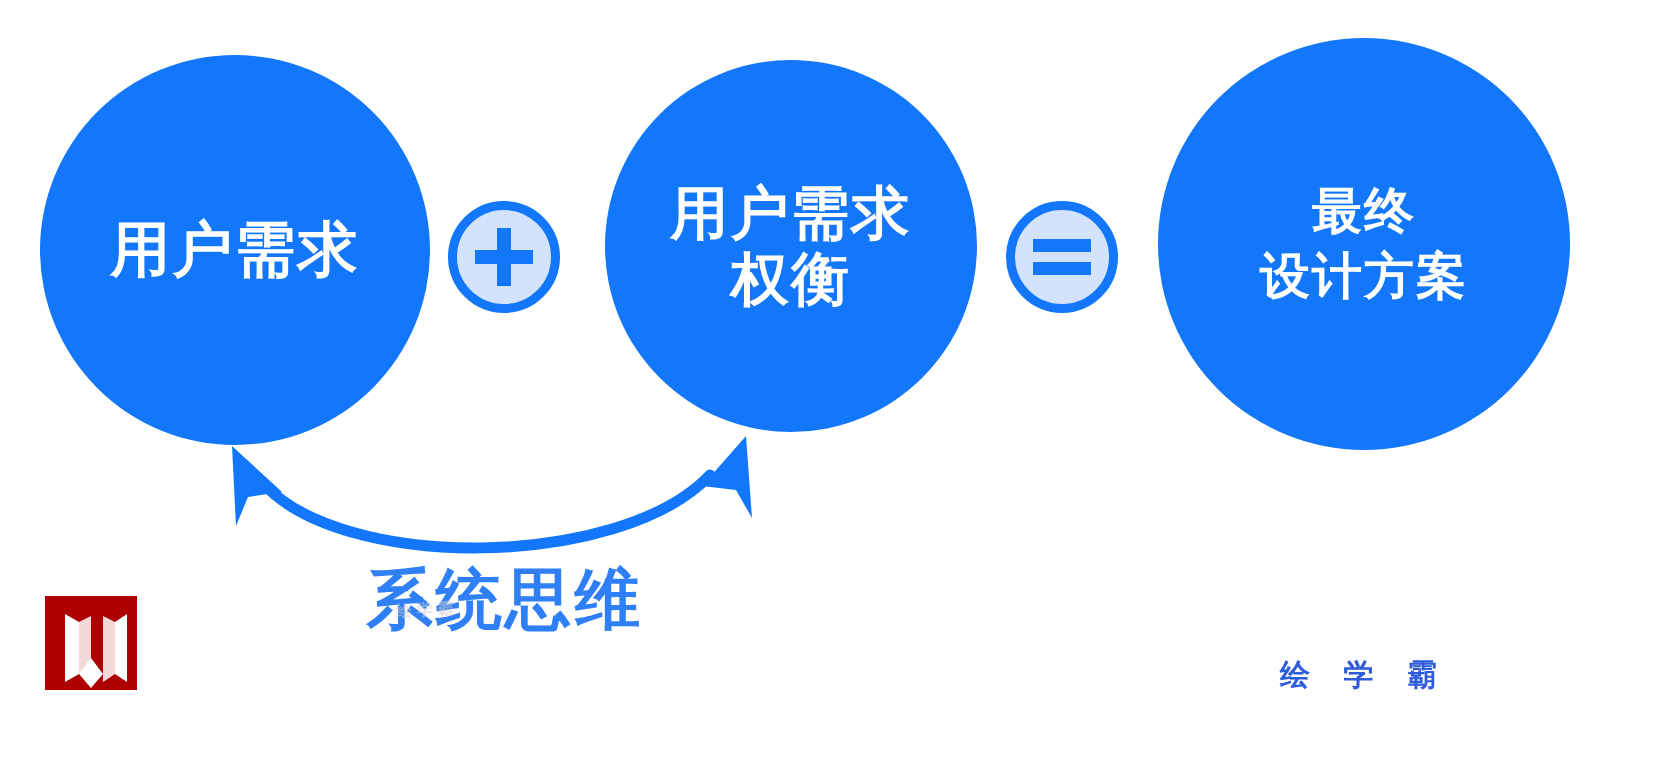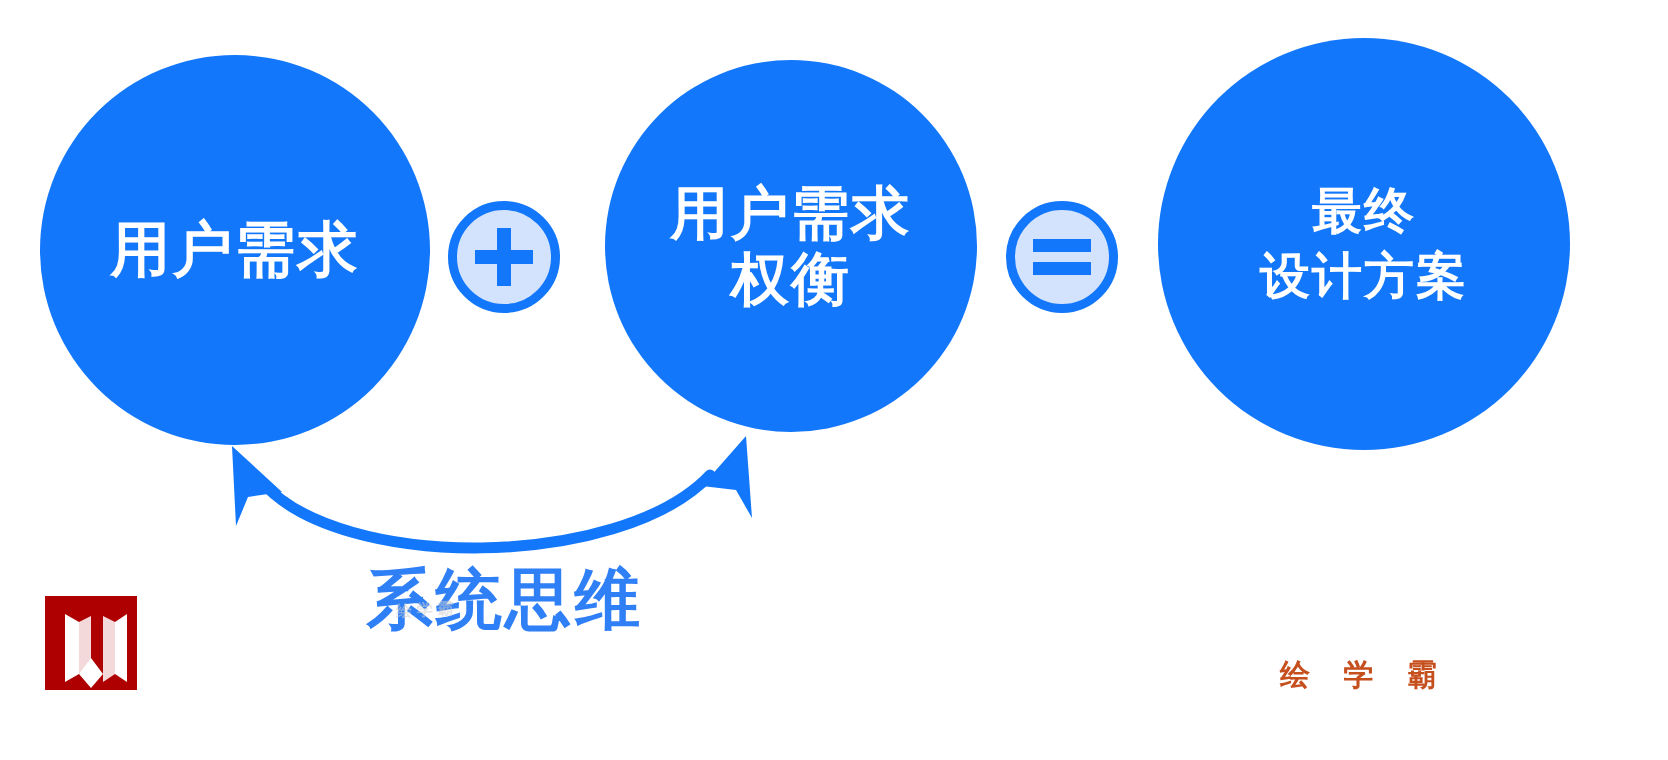--- a/index.html
+++ b/index.html
@@ -121,21 +121,21 @@
     left: 45px; top: 596px;
     width: 92px; height: 94px;
     background: #ae0000;
   }
   #logo svg { display: block; }
 
   
   #watermark {
     position: absolute;
     left: 1280px; top: 655px;
-    color: #c2410c;
+    color: #1d4ed8;
     font-size: 30px;
     font-weight: 700;
     letter-spacing: 0.42em;
     white-space: nowrap;
     opacity: 0.92;
   }
   
   #ghost-watermark {
     position: absolute;
     left: 396px; top: 600px;

